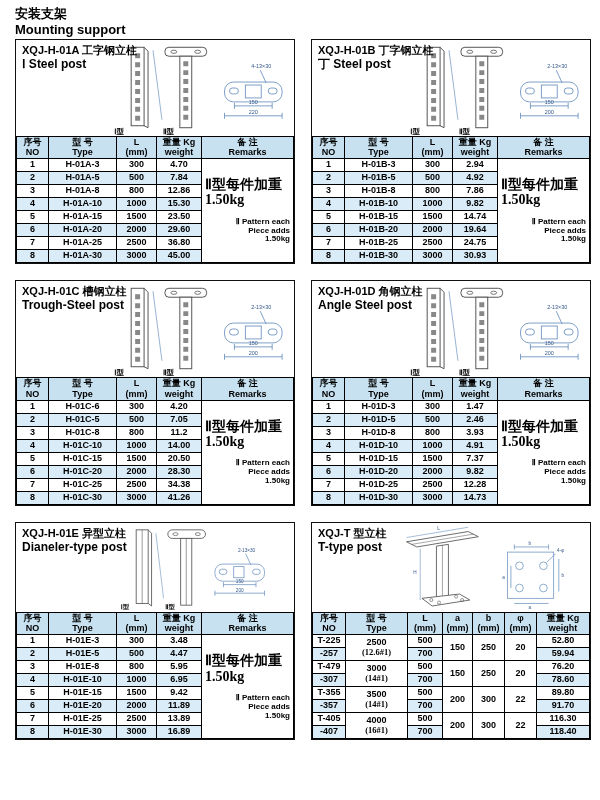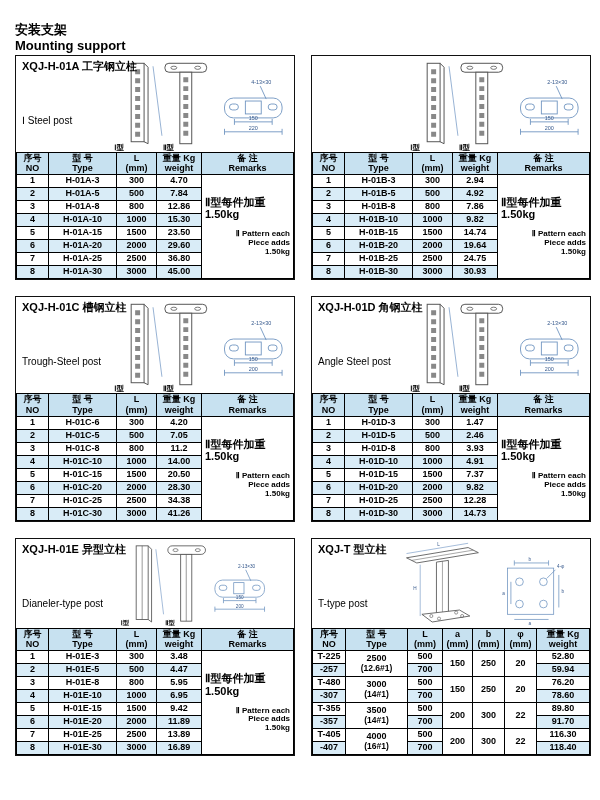--- a/index.html
+++ b/index.html
@@ -1,41 +1,41 @@
 <!DOCTYPE html>
 <html><head>
 <meta charset="utf-8">
 <style>
   * { box-sizing: border-box; }
   html,body { margin:0; padding:0; background:#fff; }
   body { width:600px; height:800px; font-family:"Liberation Sans", sans-serif; color:#000; }
   .page { padding:6px 15px 8px 15px; }
-  .page-title-zh { font-size:13px; font-weight:bold; line-height:1.25;margin-top:16px; }
+  .page-title-zh { font-size:13px; font-weight:bold; line-height:1.25; }
   .page-title-en { font-size:13px; font-weight:bold; line-height:1.25; }
   .grid { display:grid; grid-template-columns:280px 280px; column-gap:10px; row-gap:6px;gap:16px; }
   .panel { border:1.5px solid #111; background:#fff; }
   .drawing { position:relative; width:100%; overflow:hidden; }
   .dh96 { height:96px; }
   .dh104 { height:89px; }
   .panel-title { position:absolute; top:4px; left:6px; z-index:2; }
   .pt-zh { font-size:11px; font-weight:bold; line-height:1.2; }
-  .pt-en { font-size:10px; font-weight:normal; line-height:1.2;margin-top:42px; }
+  .pt-en { font-size:12px; font-weight:bold; line-height:1.2; }
   svg.dwg { position:absolute; top:0; left:0; width:100%; height:100%; }
   text.plabel { font-size:7.5px; font-weight:bold; fill:#000; font-family:"Liberation Sans",sans-serif; }
   text.dim { font-size:5.5px; fill:#35588c; font-family:"Liberation Sans",sans-serif; }
   table { width:100%; border-collapse:collapse; table-layout:fixed; }
   th, td { border:1px solid #000; text-align:center; vertical-align:middle; padding:0; }
   thead th { background:#c7e1f0; font-size:9px; font-weight:bold; height:18px; line-height:1.2; }
   tbody td { font-size:9px; font-weight:bold; height:13px; line-height:1.1; background:#fff; }
   tr.alt td { background:#d9ecf7; }
   td.remarks { background:#fff; text-align:left; padding:2px 3px; vertical-align:middle; }
-  td.remarks .rem-zh { font-size:11px; font-weight:bold; margin-bottom:10px; }
+  td.remarks .rem-zh { font-size:14px; font-weight:bold; margin-bottom:10px;font-family:Liberation Serif, serif; }
   td.remarks .rem-en { font-size:8px; font-weight:bold;text-align:right; }
   td.remarks .ind { padding-left:10px; }
-  td .t2 { font-size:8.5px; }
+  td .t2 { font-size:8.5px;font-family:Liberation Serif, serif; }
   
   col.c-no{width:32px} col.c-type{width:68px} col.c-l{width:40px} col.c-wt{width:45px} col.c-rem{width:auto}
   
   col.t-no{width:33px} col.t-type{width:62px} col.t-l{width:35px} col.t-a{width:30px} col.t-b{width:32px} col.t-phi{width:32px} col.t-wt{width:auto}
 </style>
 </head>
 <body>
 
 <div class="page">
   <div class="page-title-zh">安装支架</div>
@@ -171,20 +171,24 @@
               <td>H-01A-30</td>
               <td>3000</td>
               <td>45.00</td>
             </tr>
           </tbody>
       </table>
     </section>
 
     <section class="panel">
       <div class="drawing dh96">
+        <div class="panel-title">
+          <div class="pt-zh">XQJ-H-01B 丁字钢立柱</div>
+          <div class="pt-en">丁 Steel post</div>
+        </div>
         <svg class="dwg" viewBox="0 0 280 96">
           <g stroke="#555" fill="#fff" stroke-width="1">
             <rect x="116" y="7" width="13" height="79"></rect>
             <line x1="129" y1="7" x2="133" y2="11"></line>
               <line x1="133" y1="11" x2="133" y2="88"></line>
               <line x1="129" y1="86" x2="133" y2="88"></line>
           </g>
           <line x1="122.5" y1="13" x2="122.5" y2="82" stroke="#888" stroke-width="5" stroke-dasharray="5 4"></line>
           <line x1="138" y1="10" x2="147" y2="80" stroke="#7d9fc9" stroke-width="0.8"></line>
           <rect x="150" y="7" width="42" height="9" rx="4" fill="#fff" stroke="#555"></rect>
@@ -801,21 +805,21 @@
               <td rowspan="2">250</td>
               <td rowspan="2">20</td>
               <td>52.80</td>
             </tr>
             <tr class="alt">
               <td>-257</td>
               <td>700</td>
               <td>59.94</td>
             </tr>
             <tr>
-              <td>T-480</td>
+              <td>T-479</td>
               <td rowspan="2">
                 <div>3000</div>
                 <div class="t2">(14#1)</div>
               </td>
               <td>500</td>
               <td rowspan="2">150</td>
               <td rowspan="2">250</td>
               <td rowspan="2">20</td>
               <td>76.20</td>
             </tr>

